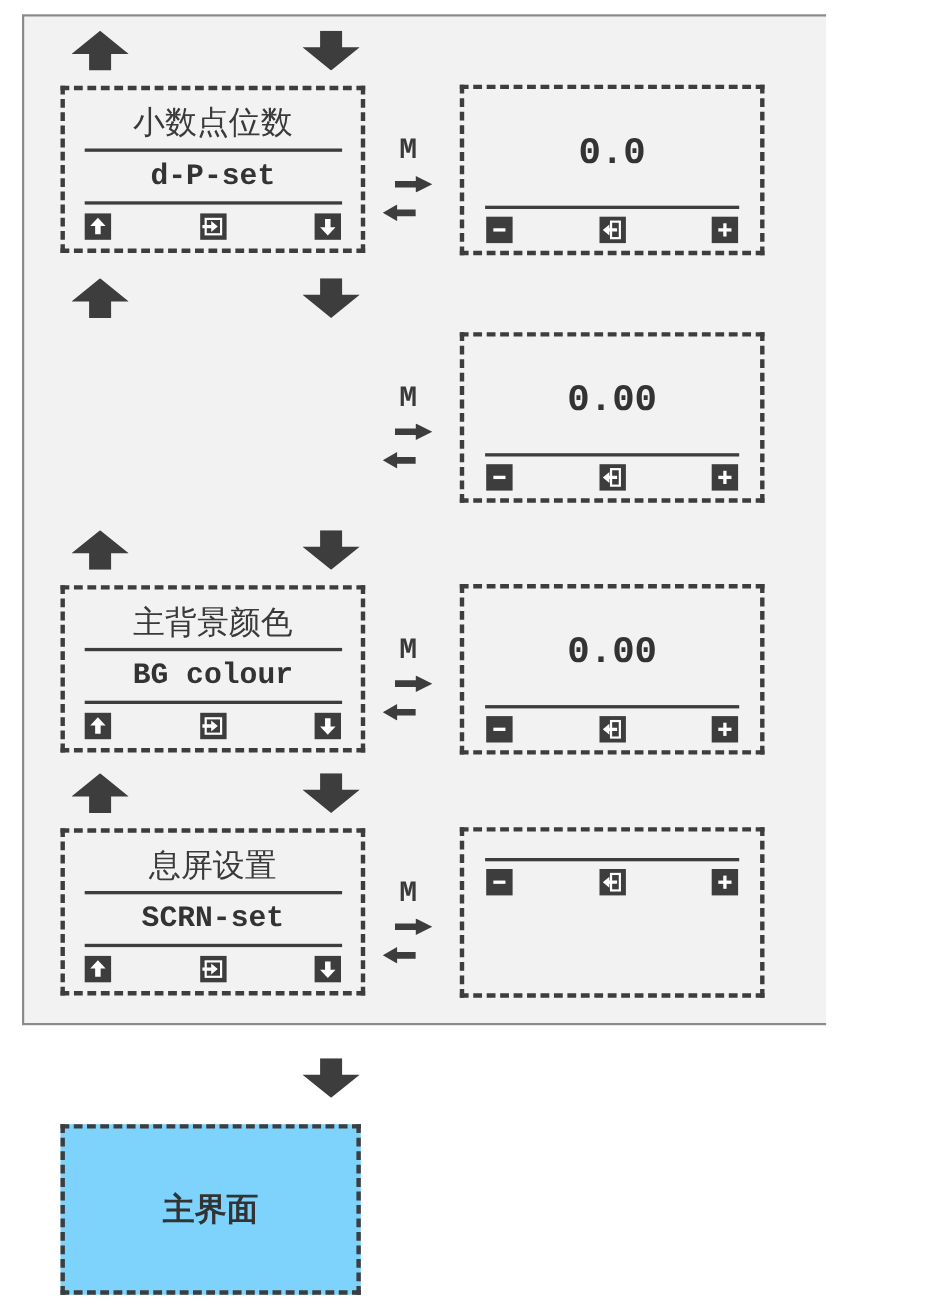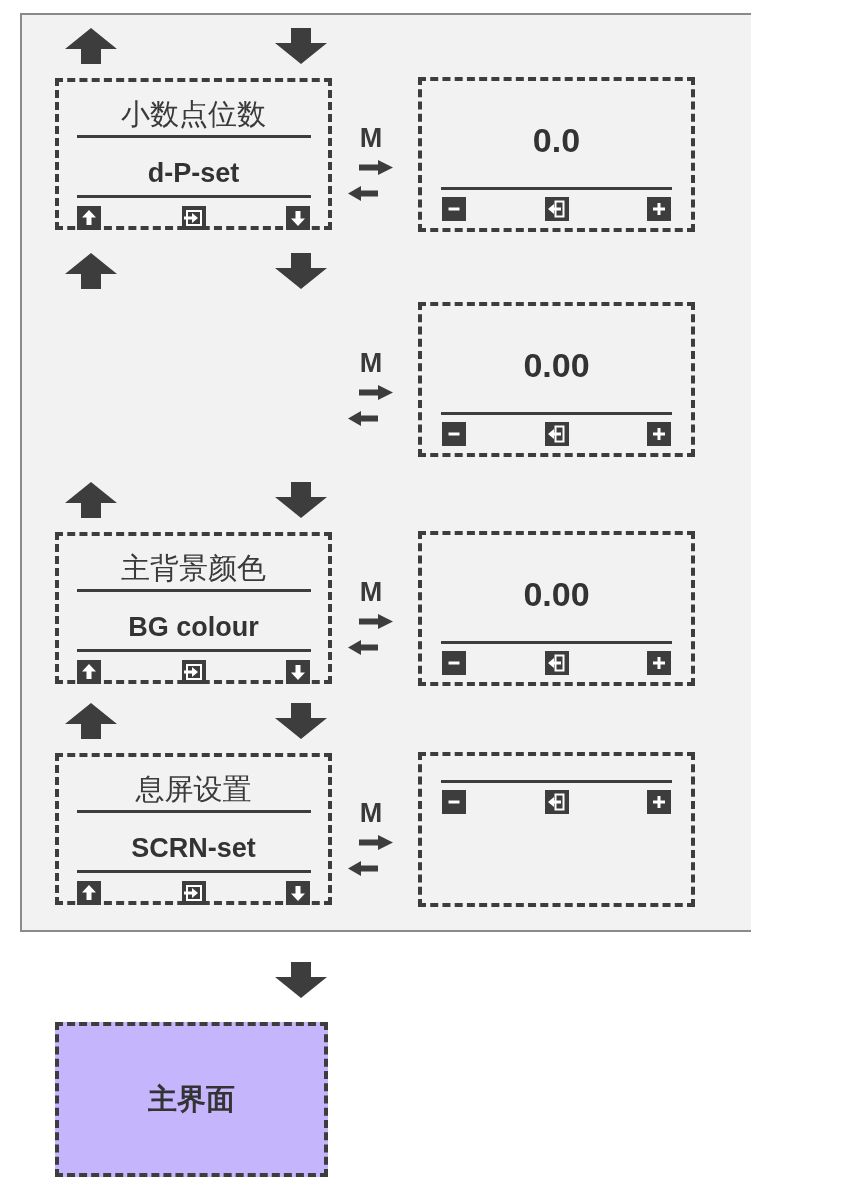--- a/index.html
+++ b/index.html
@@ -1,18 +1,18 @@
 <!DOCTYPE html>
 <html><head>
 <meta charset="utf-8">
 <style>
   html,body{margin:0;padding:0;background:#ffffff;}
   .page{
     position:relative;width:751px;height:1196px;background:#ffffff;overflow:hidden;
-    font-family:Liberation Sans, sans-serif;color:#3a3a3a;
+    font-family:Liberation Mono, monospace;color:#3a3a3a;
   }
   .panel{
     position:absolute;left:20px;top:13px;width:806px;height:915px;
     background:#f2f2f2;border:2px solid #8a8a8a;
   }
   .row{position:absolute;left:0;width:842px;height:210px;}
   .nav-arrow{position:absolute;top:0;width:52px;height:36px;}
   .nav-up{left:65px;}
   .nav-down{left:275px;}
   .screen{
@@ -21,21 +21,21 @@
   .menu-box{left:55px;top:50px;width:277px;height:152px;}
   .value-box{left:418px;top:49px;width:277px;height:155px;}
   .menu-title{
     margin-top:12px;text-align:center;font-size:29px;line-height:40px;
     font-weight:normal;color:#3a3a3a;white-space:nowrap;
   }
   .sep{height:3px;background:#3d3d3d;border:none;}
   .menu-sep{width:234px;margin:1px auto 0;}
   .menu-label{
     text-align:center;font-size:27px;line-height:42px;font-weight:bold;
-    padding-top:14px;color:#333;white-space:nowrap;
+    padding-top:2px;color:#333;white-space:nowrap;
   }
   .icon-row{display:flex;justify-content:space-between;align-items:center;}
   .menu-icons{margin-top:8px;padding:0 18px;}
   .value-icons{margin-top:7px;padding:0 20px;}
   .key{
     width:24px;height:24px;background:#3d3d3d;display:flex;
     align-items:center;justify-content:center;
   }
   .value-text{
     margin-top:36px;text-align:center;font-size:34px;line-height:46px;
@@ -43,21 +43,21 @@
   }
   .value-sep{width:231px;margin:24px auto 0;}
   .m-col{position:absolute;left:345px;top:95px;width:52px;}
   .m-label{
     text-align:center;font-size:27px;line-height:30px;font-weight:bold;color:#3a3a3a;
   }
   .m-arrow-right{display:block;margin:7px 0 0 14px;}
   .m-arrow-left{display:block;margin:11px 0 0 3px;}
   .bottom-arrow{position:absolute;left:275px;top:962px;width:52px;height:36px;}
   .footer-box{
-    left:55px;top:1022px;width:273px;height:155px;background:#c4b5fd;
+    left:55px;top:1022px;width:273px;height:155px;background:#7dd3fc;
     display:flex;align-items:center;justify-content:center;
   }
   .footer-label{font-size:29px;font-weight:bold;color:#333;}
   svg{display:block;}
 </style>
 </head>
 <body>
 
 <svg width="0" height="0" style="position:absolute">
   <defs>

